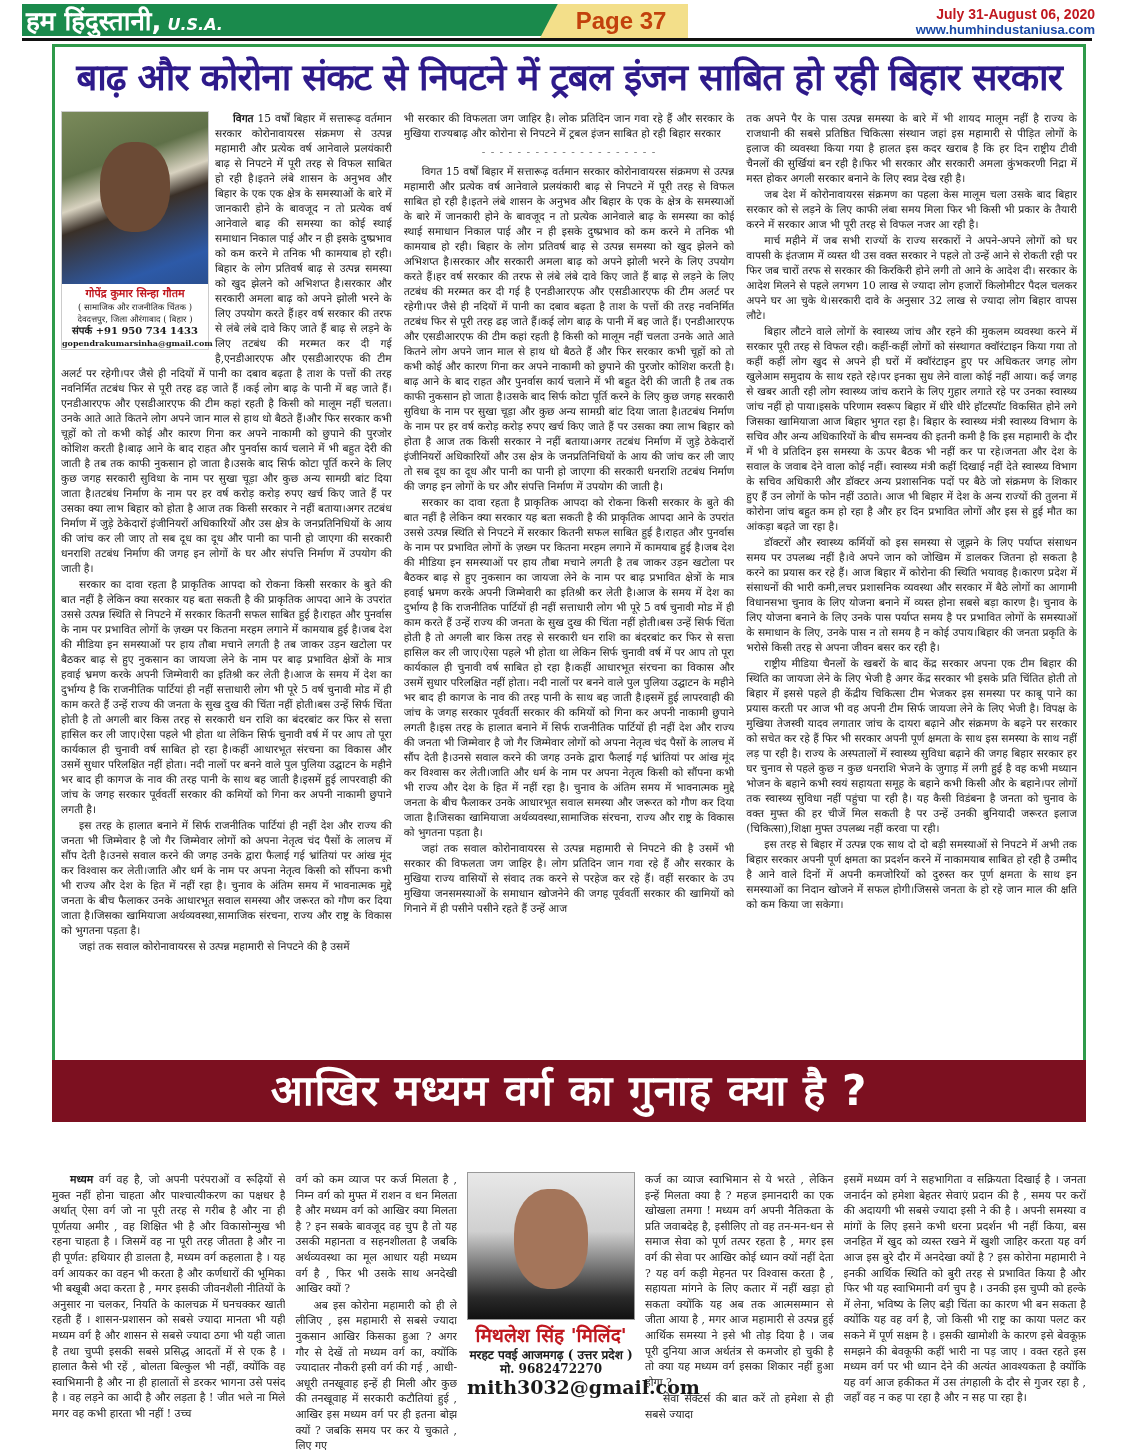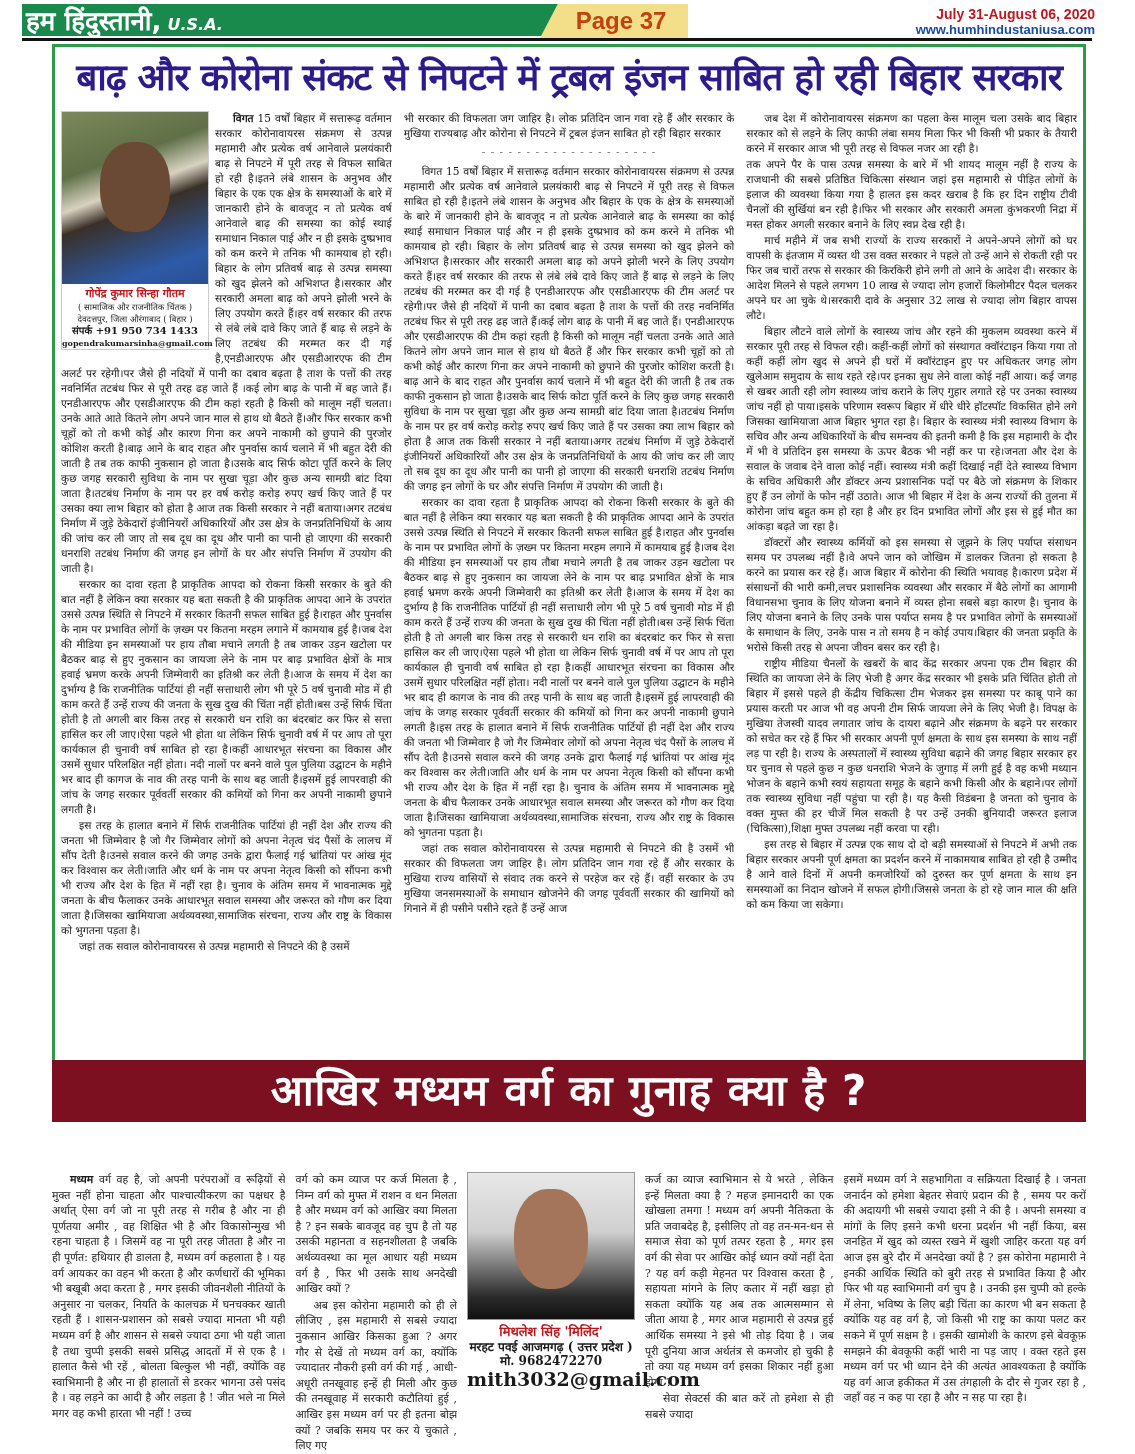--- a/index.html
+++ b/index.html
@@ -23,21 +23,21 @@
   .a1name{font-family:"DejaVu Sans",sans-serif;font-weight:bold;font-size:11px;color:#c0181f;margin-top:2px}
   .a1meta{font-size:8.5px;line-height:12px}
   .a1meta b{font-size:10px}
   .divider{text-align:center;color:#777;letter-spacing:1px;margin:4px 0}
   .banner2{position:absolute;left:52px;top:1060px;width:1034px;height:62px;background:#7c1020;color:#fff;font-family:"DejaVu Sans",sans-serif;font-weight:bold;font-size:42px;line-height:62px;text-align:center;letter-spacing:1px}
   .story2{position:absolute;left:52px;top:1172px;width:1034px;height:282px;display:flex;gap:10px}
   .story2 .col{font-size:10.8px;line-height:15.6px}
   .s2a{flex:1.3}.s2b{flex:0.9}.s2photo{width:168px;flex:none}.s2c{flex:1.05}.s2d{flex:1.35}
   .photo2{height:148px;border:1px solid #999;background:linear-gradient(180deg,#e8e8e8 0%,#d0d0d0 40%,#2a2a2a 85%,#111 100%);position:relative}
   .photo2 .face{position:absolute;left:46px;top:16px;width:74px;height:100px;border-radius:45%;background:#a4755a}
-  .a2name{font-family:"DejaVu Serif",serif;font-weight:bold;font-size:13px;color:#c0181f;text-align:center;margin-top:2px}
+  .a2name{font-family:"DejaVu Serif",serif;font-weight:bold;font-size:19px;color:#c0181f;text-align:center;margin-top:2px}
   .a2meta{font-size:12px;text-align:center;line-height:14px;font-weight:bold}
   .a2mail{font-weight:bold;font-size:19px;text-align:left}
 </style>
 </head>
 <body>
 
 <div class="masthead">
   <div class="brand">
     <span>हम हिंदुस्तानी,</span><span class="usa">U.S.A.</span>
   </div>
@@ -67,22 +67,22 @@
       <p>जहां तक सवाल कोरोनावायरस से उत्पन्न महामारी से निपटने की है उसमें</p>
     </div>
     <div class="col">
       <p style="text-indent:0">भी सरकार की विफलता जग जाहिर है। लोक प्रतिदिन जान गवा रहे हैं और सरकार के मुखिया राज्यबाढ़ और कोरोना से निपटने में ट्रबल इंजन साबित हो रही बिहार सरकार</p>
       <div class="divider">- - - - - - - - - - - - - - - - - - - -</div>
       <p>विगत 15 वर्षों बिहार में सत्तारूढ़ वर्तमान सरकार कोरोनावायरस संक्रमण से उत्पन्न महामारी और प्रत्येक वर्ष आनेवाले प्रलयंकारी बाढ़ से निपटने में पूरी तरह से विफल साबित हो रही है।इतने लंबे शासन के अनुभव और बिहार के एक के क्षेत्र के समस्याओं के बारे में जानकारी होने के बावजूद न तो प्रत्येक आनेवाले बाढ़ के समस्या का कोई स्थाई समाधान निकाल पाई और न ही इसके दुष्प्रभाव को कम करने मे तनिक भी कामयाब हो रही। बिहार के लोग प्रतिवर्ष बाढ़ से उत्पन्न समस्या को खुद झेलने को अभिशप्त है।सरकार और सरकारी अमला बाढ़ को अपने झोली भरने के लिए उपयोग करते हैं।हर वर्ष सरकार की तरफ से लंबे लंबे दावे किए जाते हैं बाढ़ से लड़ने के लिए तटबंध की मरम्मत कर दी गई है एनडीआरएफ और एसडीआरएफ की टीम अलर्ट पर रहेगी।पर जैसे ही नदियों में पानी का दबाव बढ़ता है ताश के पत्तों की तरह नवनिर्मित तटबंध फिर से पूरी तरह ढह जाते हैं।कई लोग बाढ़ के पानी में बह जाते हैं। एनडीआरएफ और एसडीआरएफ की टीम कहां रहती है किसी को मालूम नहीं चलता उनके आते आते कितने लोग अपने जान माल से हाथ धो बैठते हैं और फिर सरकार कभी चूहों को तो कभी कोई और कारण गिना कर अपने नाकामी को छुपाने की पुरजोर कोशिश करती है।बाढ़ आने के बाद राहत और पुनर्वास कार्य चलाने में भी बहुत देरी की जाती है तब तक काफी नुकसान हो जाता है।उसके बाद सिर्फ कोटा पूर्ति करने के लिए कुछ जगह सरकारी सुविधा के नाम पर सुखा चूड़ा और कुछ अन्य सामग्री बांट दिया जाता है।तटबंध निर्माण के नाम पर हर वर्ष करोड़ करोड़ रुपए खर्च किए जाते हैं पर उसका क्या लाभ बिहार को होता है आज तक किसी सरकार ने नहीं बताया।अगर तटबंध निर्माण में जुड़े ठेकेदारों इंजीनियरों अधिकारियों और उस क्षेत्र के जनप्रतिनिधियों के आय की जांच कर ली जाए तो सब दूध का दूध और पानी का पानी हो जाएगा की सरकारी धनराशि तटबंध निर्माण की जगह इन लोगों के घर और संपत्ति निर्माण में उपयोग की जाती है।</p>
       <p>सरकार का दावा रहता है प्राकृतिक आपदा को रोकना किसी सरकार के बुते की बात नहीं है लेकिन क्या सरकार यह बता सकती है की प्राकृतिक आपदा आने के उपरांत उससे उत्पन्न स्थिति से निपटने में सरकार कितनी सफल साबित हुई है।राहत और पुनर्वास के नाम पर प्रभावित लोगों के ज़ख्म पर कितना मरहम लगाने में कामयाब हुई है।जब देश की मीडिया इन समस्याओं पर हाय तौबा मचाने लगती है तब जाकर उड़न खटोला पर बैठकर बाढ़ से हुए नुकसान का जायजा लेने के नाम पर बाढ़ प्रभावित क्षेत्रों के मात्र हवाई भ्रमण करके अपनी जिम्मेवारी का इतिश्री कर लेती है।आज के समय में देश का दुर्भाग्य है कि राजनीतिक पार्टियों ही नहीं सत्ताधारी लोग भी पूरे 5 वर्ष चुनावी मोड में ही काम करते हैं उन्हें राज्य की जनता के सुख दुख की चिंता नहीं होती।बस उन्हें सिर्फ चिंता होती है तो अगली बार किस तरह से सरकारी धन राशि का बंदरबांट कर फिर से सत्ता हासिल कर ली जाए।ऐसा पहले भी होता था लेकिन सिर्फ चुनावी वर्ष में पर आप तो पूरा कार्यकाल ही चुनावी वर्ष साबित हो रहा है।कहीं आधारभूत संरचना का विकास और उसमें सुधार परिलक्षित नहीं होता। नदी नालों पर बनने वाले पुल पुलिया उद्घाटन के महीने भर बाद ही कागज के नाव की तरह पानी के साथ बह जाती है।इसमें हुई लापरवाही की जांच के जगह सरकार पूर्ववर्ती सरकार की कमियों को गिना कर अपनी नाकामी छुपाने लगती है।इस तरह के हालात बनाने में सिर्फ राजनीतिक पार्टियों ही नहीं देश और राज्य की जनता भी जिम्मेवार है जो गैर जिम्मेवार लोगों को अपना नेतृत्व चंद पैसों के लालच में सौंप देती है।उनसे सवाल करने की जगह उनके द्वारा फैलाई गई भ्रांतियां पर आंख मूंद कर विश्वास कर लेती।जाति और धर्म के नाम पर अपना नेतृत्व किसी को सौंपना कभी भी राज्य और देश के हित में नहीं रहा है। चुनाव के अंतिम समय में भावनात्मक मुद्दे जनता के बीच फैलाकर उनके आधारभूत सवाल समस्या और जरूरत को गौण कर दिया जाता है।जिसका खामियाजा अर्थव्यवस्था,सामाजिक संरचना, राज्य और राष्ट्र के विकास को भुगतना पड़ता है।</p>
       <p>जहां तक सवाल कोरोनावायरस से उत्पन्न महामारी से निपटने की है उसमें भी सरकार की विफलता जग जाहिर है। लोग प्रतिदिन जान गवा रहे हैं और सरकार के मुखिया राज्य वासियों से संवाद तक करने से परहेज कर रहे हैं। वहीं सरकार के उप मुखिया जनसमस्याओं के समाधान खोजनेने की जगह पूर्ववर्ती सरकार की खामियों को गिनाने में ही पसीने पसीने रहते हैं उन्हें आज</p>
     </div>
     <div class="col">
+      <p style="text-indent:0">तक अपने पैर के पास उत्पन्न समस्या के बारे में भी शायद मालूम नहीं है राज्य के राजधानी की सबसे प्रतिष्ठित चिकित्सा संस्थान जहां इस महामारी से पीड़ित लोगों के इलाज की व्यवस्था किया गया है हालत इस कदर खराब है कि हर दिन राष्ट्रीय टीवी चैनलों की सुर्खियां बन रही है।फिर भी सरकार और सरकारी अमला कुंभकरणी निद्रा में मस्त होकर अगली सरकार बनाने के लिए स्वप्न देख रही है।</p>
       <p>जब देश में कोरोनावायरस संक्रमण का पहला केस मालूम चला उसके बाद बिहार सरकार को से लड़ने के लिए काफी लंबा समय मिला फिर भी किसी भी प्रकार के तैयारी करने में सरकार आज भी पूरी तरह से विफल नजर आ रही है।</p>
-      <p style="text-indent:0">तक अपने पैर के पास उत्पन्न समस्या के बारे में भी शायद मालूम नहीं है राज्य के राजधानी की सबसे प्रतिष्ठित चिकित्सा संस्थान जहां इस महामारी से पीड़ित लोगों के इलाज की व्यवस्था किया गया है हालत इस कदर खराब है कि हर दिन राष्ट्रीय टीवी चैनलों की सुर्खियां बन रही है।फिर भी सरकार और सरकारी अमला कुंभकरणी निद्रा में मस्त होकर अगली सरकार बनाने के लिए स्वप्न देख रही है।</p>
       <p>मार्च महीने में जब सभी राज्यों के राज्य सरकारों ने अपने-अपने लोगों को घर वापसी के इंतजाम में व्यस्त थी उस वक्त सरकार ने पहले तो उन्हें आने से रोकती रही पर फिर जब चारों तरफ से सरकार की किरकिरी होने लगी तो आने के आदेश दी। सरकार के आदेश मिलने से पहले लगभग 10 लाख से ज्यादा लोग हजारों किलोमीटर पैदल चलकर अपने घर आ चुके थे।सरकारी दावे के अनुसार 32 लाख से ज्यादा लोग बिहार वापस लौटे।</p>
       <p>बिहार लौटने वाले लोगों के स्वास्थ्य जांच और रहने की मुकलम व्यवस्था करने में सरकार पूरी तरह से विफल रही। कहीं-कहीं लोगों को संस्थागत क्वॉरंटाइन किया गया तो कहीं कहीं लोग खुद से अपने ही घरों में क्वॉरंटाइन हुए पर अधिकतर जगह लोग खुलेआम समुदाय के साथ रहते रहे।पर इनका सुध लेने वाला कोई नहीं आया। कई जगह से खबर आती रही लोग स्वास्थ्य जांच कराने के लिए गुहार लगाते रहे पर उनका स्वास्थ्य जांच नहीं हो पाया।इसके परिणाम स्वरूप बिहार में धीरे धीरे हॉटस्पॉट विकसित होने लगे जिसका खामियाजा आज बिहार भुगत रहा है। बिहार के स्वास्थ्य मंत्री स्वास्थ्य विभाग के सचिव और अन्य अधिकारियों के बीच समन्वय की इतनी कमी है कि इस महामारी के दौर में भी वे प्रतिदिन इस समस्या के ऊपर बैठक भी नहीं कर पा रहे।जनता और देश के सवाल के जवाब देने वाला कोई नहीं। स्वास्थ्य मंत्री कहीं दिखाई नहीं देते स्वास्थ्य विभाग के सचिव अधिकारी और डॉक्टर अन्य प्रशासनिक पदों पर बैठे जो संक्रमण के शिकार हुए हैं उन लोगों के फोन नहीं उठाते। आज भी बिहार में देश के अन्य राज्यों की तुलना में कोरोना जांच बहुत कम हो रहा है और हर दिन प्रभावित लोगों और इस से हुई मौत का आंकड़ा बढ़ते जा रहा है।</p>
       <p>डॉक्टरों और स्वास्थ्य कर्मियों को इस समस्या से जूझने के लिए पर्याप्त संसाधन समय पर उपलब्ध नहीं है।वे अपने जान को जोखिम में डालकर जितना हो सकता है करने का प्रयास कर रहे हैं। आज बिहार में कोरोना की स्थिति भयावह है।कारण प्रदेश में संसाधनों की भारी कमी,लचर प्रशासनिक व्यवस्था और सरकार में बैठे लोगों का आगामी विधानसभा चुनाव के लिए योजना बनाने में व्यस्त होना सबसे बड़ा कारण है। चुनाव के लिए योजना बनाने के लिए उनके पास पर्याप्त समय है पर प्रभावित लोगों के समस्याओं के समाधान के लिए, उनके पास न तो समय है न कोई उपाय।बिहार की जनता प्रकृति के भरोसे किसी तरह से अपना जीवन बसर कर रही है।</p>
       <p>राष्ट्रीय मीडिया चैनलों के खबरों के बाद केंद्र सरकार अपना एक टीम बिहार की स्थिति का जायजा लेने के लिए भेजी है अगर केंद्र सरकार भी इसके प्रति चिंतित होती तो बिहार में इससे पहले ही केंद्रीय चिकित्सा टीम भेजकर इस समस्या पर काबू पाने का प्रयास करती पर आज भी वह अपनी टीम सिर्फ जायजा लेने के लिए भेजी है। विपक्ष के मुखिया तेजस्वी यादव लगातार जांच के दायरा बढ़ाने और संक्रमण के बढ़ने पर सरकार को सचेत कर रहे हैं फिर भी सरकार अपनी पूर्ण क्षमता के साथ इस समस्या के साथ नहीं लड़ पा रही है। राज्य के अस्पतालों में स्वास्थ्य सुविधा बढ़ाने की जगह बिहार सरकार हर घर चुनाव से पहले कुछ न कुछ धनराशि भेजने के जुगाड़ में लगी हुई है वह कभी मध्यान भोजन के बहाने कभी स्वयं सहायता समूह के बहाने कभी किसी और के बहाने।पर लोगों तक स्वास्थ्य सुविधा नहीं पहुंचा पा रही है। यह कैसी विडंबना है जनता को चुनाव के वक्त मुफ्त की हर चीजें मिल सकती है पर उन्हें उनकी बुनियादी जरूरत इलाज (चिकित्सा),शिक्षा मुफ्त उपलब्ध नहीं करवा पा रही।</p>
       <p>इस तरह से बिहार में उत्पन्न एक साथ दो दो बड़ी समस्याओं से निपटने में अभी तक बिहार सरकार अपनी पूर्ण क्षमता का प्रदर्शन करने में नाकामयाब साबित हो रही है उम्मीद है आने वाले दिनों में अपनी कमजोरियों को दुरुस्त कर पूर्ण क्षमता के साथ इन समस्याओं का निदान खोजने में सफल होगी।जिससे जनता के हो रहे जान माल की क्षति को कम किया जा सकेगा।</p>
     </div>
   </div>
 </div>
 
 <div class="banner2">आखिर मध्यम वर्ग का गुनाह क्या है ?</div>

